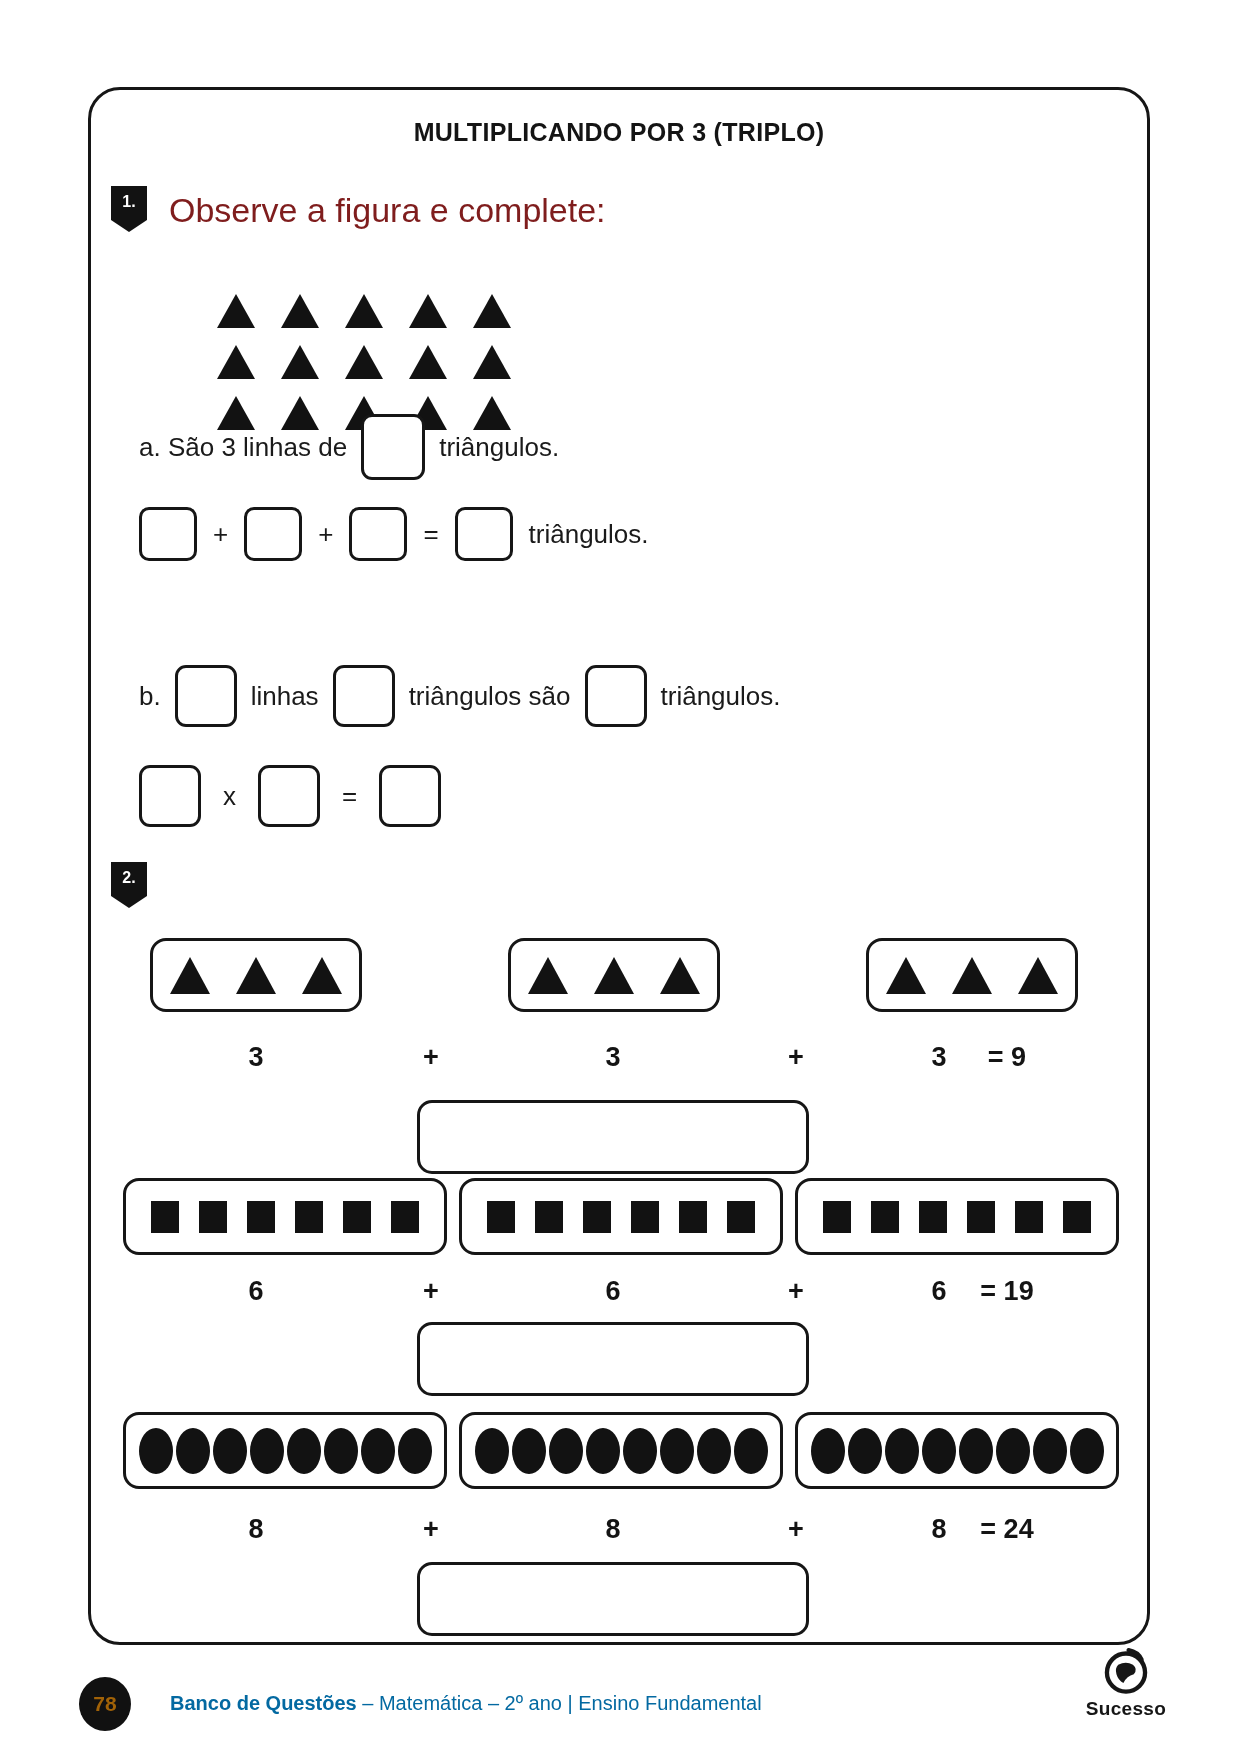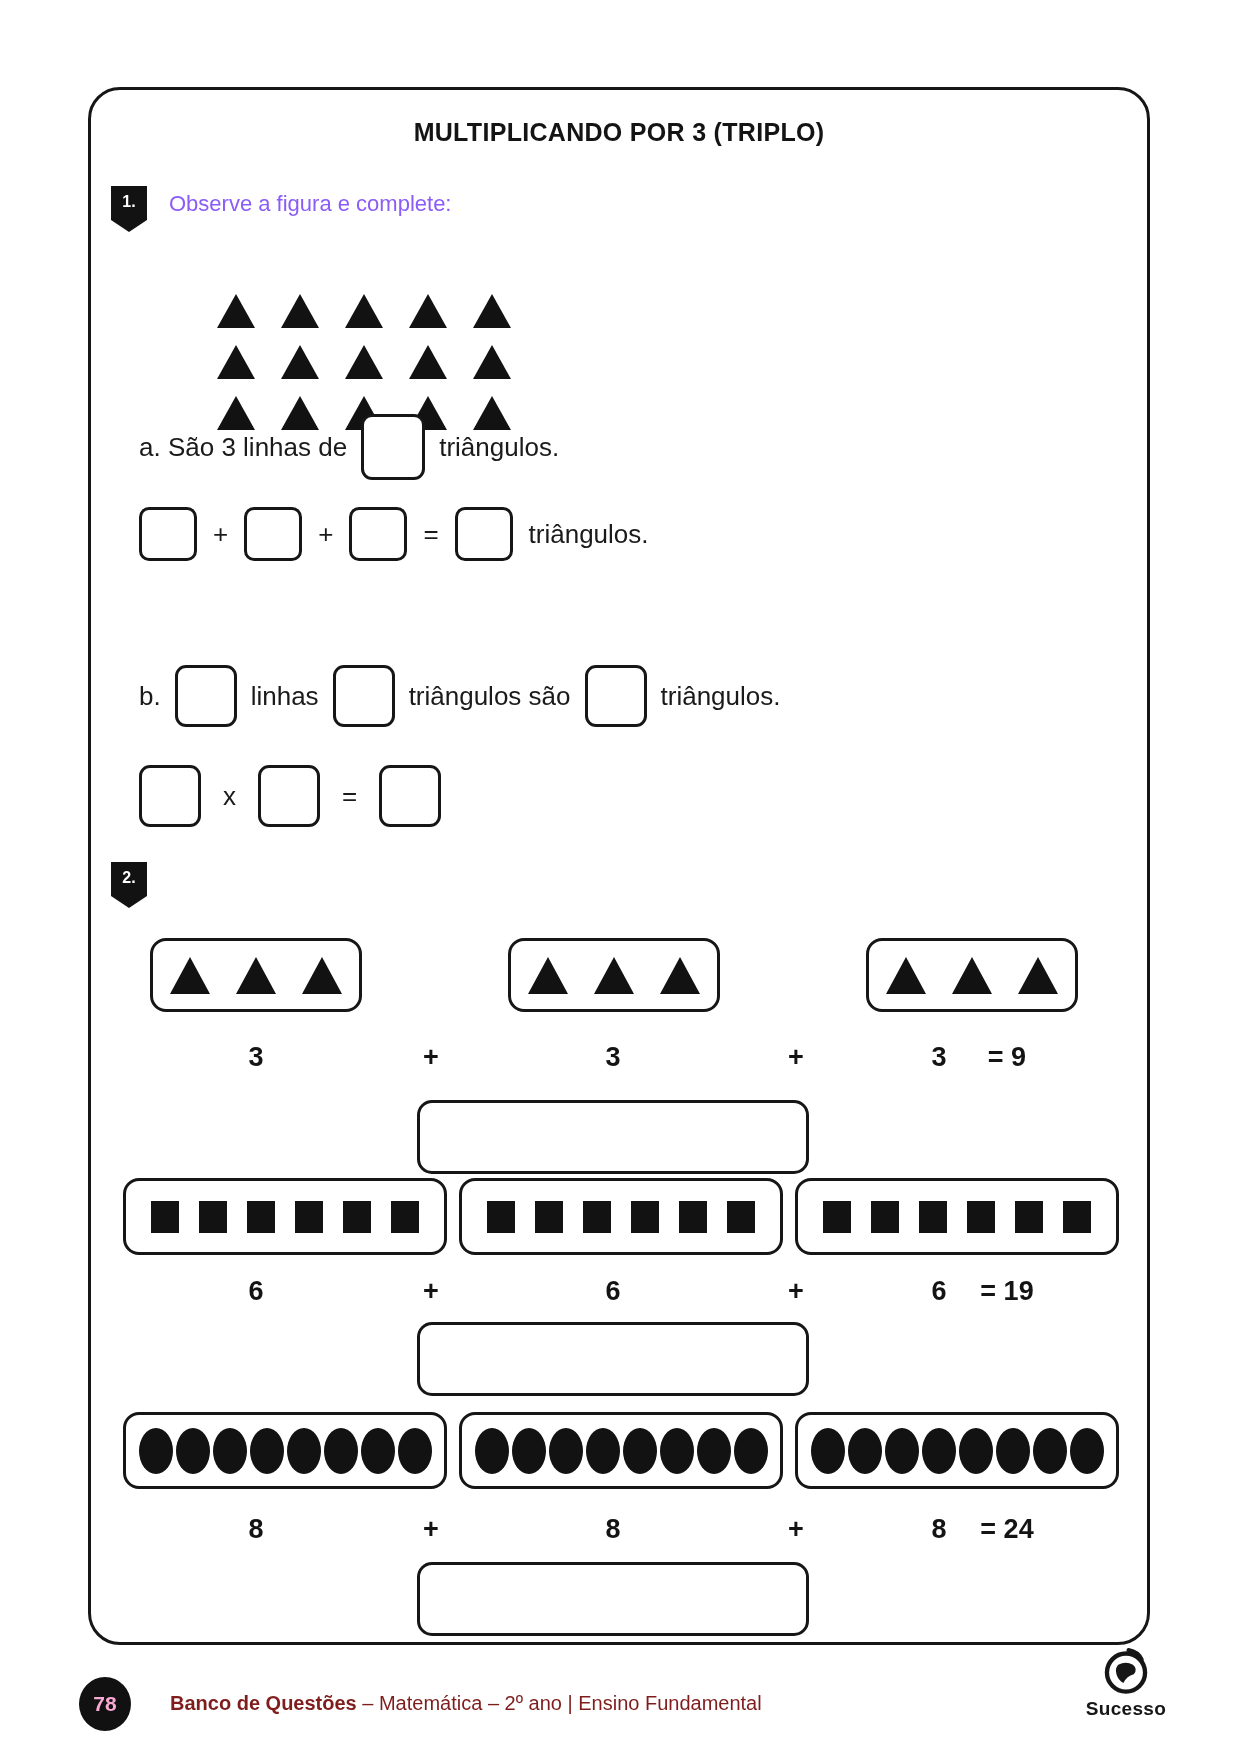--- a/index.html
+++ b/index.html
@@ -15,21 +15,21 @@
            font-size:25px; font-weight:700; letter-spacing:.3px; color:#141414; }
 
   
   .q-row { position:absolute; left:20px; display:flex; align-items:flex-start; gap:22px; }
   .q1-row { top:96px; }
   .q2-row { top:772px; }
   .badge { width:36px; height:46px; background:#121212; color:#fff; flex:0 0 36px;
            clip-path:polygon(0 0,100% 0,100% 74%,50% 100%,0 74%);
            display:flex; justify-content:center; padding-top:7px;
            font-size:16px; font-weight:700; }
-  .prompt { font-size:22px; padding-top:5px; color:#8b5cf6; }
+  .prompt { font-size:34px; padding-top:5px; color:#7f1d1d; }
 
   
   .tri-grid { position:absolute; left:126px; top:204px; display:flex; flex-direction:column; gap:17px; }
   .tri-grid-row { display:flex; gap:26px; }
   .grid-shape-triangle { width:0; height:0;
       border-left:19px solid transparent; border-right:19px solid transparent;
       border-bottom:34px solid #121212; }
 
   
   .flow-row { position:absolute; left:20px; display:flex; align-items:center;
@@ -70,24 +70,24 @@
   .s-op2 { left:705px; } .s-a3 { left:848px; }
   .s-res { left:916px; transform:none; }
 
   
   .answer-box { position:absolute; left:326px; width:392px; height:74px;
                 border:3px solid #161616; border-radius:15px; background:#fff; }
   .ans1 { top:1010px; } .ans2 { top:1232px; } .ans3 { top:1472px; }
 
   
   .page-num { position:absolute; left:79px; top:1677px; width:52px; height:54px;
-              border-radius:50%; background:#111; color:#f9a8d4;
+              border-radius:50%; background:#111; color:#a16207;
               display:flex; align-items:center; justify-content:center;
               font-size:21px; font-weight:700; }
-  .footer-text { position:absolute; left:170px; top:1692px; font-size:20px; color:#7f1d1d; }
+  .footer-text { position:absolute; left:170px; top:1692px; font-size:20px; color:#0369a1; }
   .footer-text b { font-weight:700; }
   .logo { position:absolute; left:1076px; top:1644px; width:100px; text-align:center; }
   .logo-label { font-size:19px; font-weight:700; letter-spacing:.3px; color:#161616; margin-top:-2px; }
 </style>
 </head>
 <body>
 
 <div class="page">
   <div class="sheet">
 

